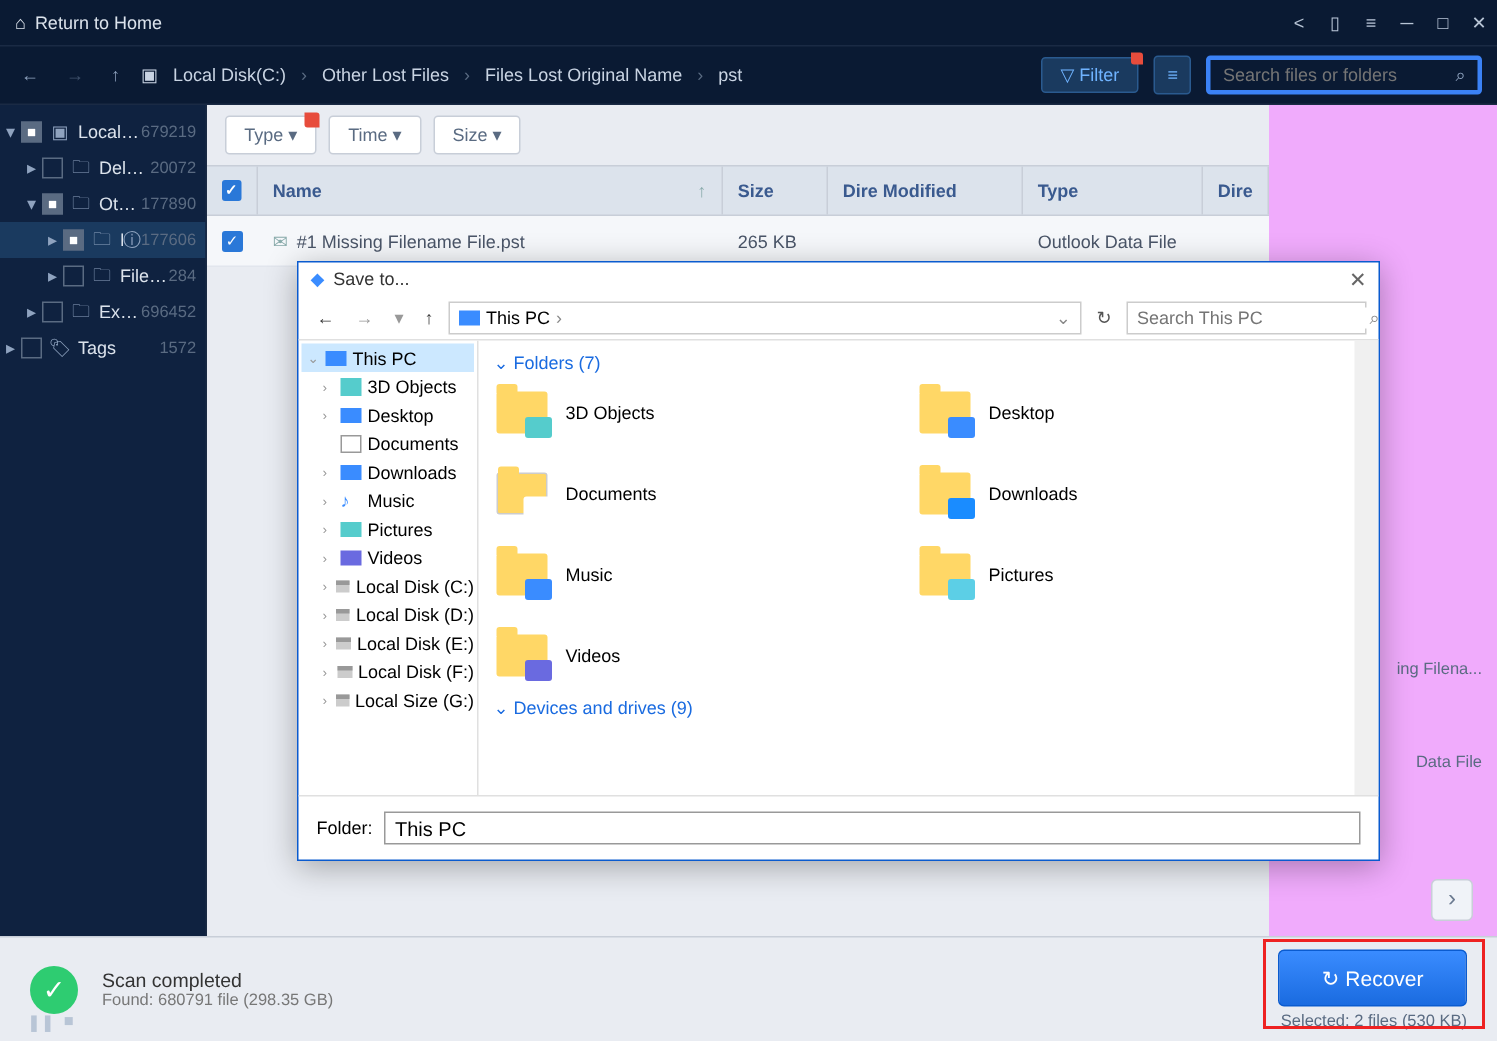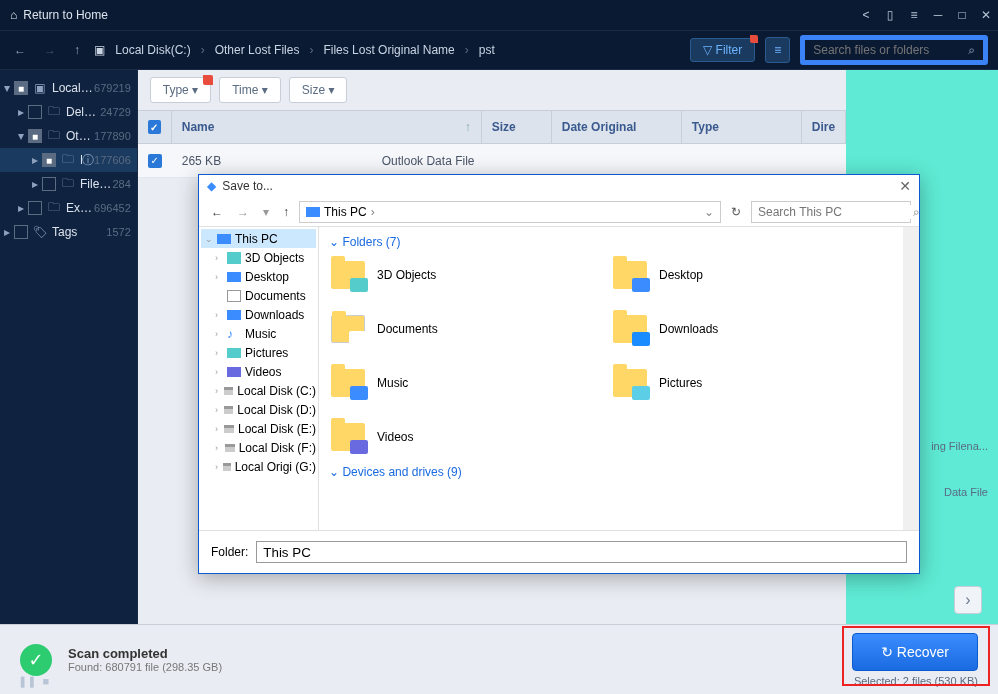--- a/index.html
+++ b/index.html
@@ -13,21 +13,21 @@
 
 
 .navbar { height: 40px; background: #0a1a33; display: flex; align-items: center; color: #c9d4e3; font-size: 12px; padding: 0 10px; gap: 10px; border-top: 1px solid #1a2a44; border-bottom: 1px solid #1a2a44;}
 .navbar .nav-arrow { color: #8fa3bf; cursor: pointer; padding: 4px; }
 .navbar .crumb { cursor: pointer; }
 .navbar .crumb-sep { color: #5a6b82; }
 .navbar .bc-spacer { flex: 1; }
 .filter-btn { background: #1a3a5f; border: 1px solid #2a5a8f; color: #6fb3ff; padding: 4px 12px; border-radius: 3px; cursor: pointer; position: relative; }
 .filter-notif { position:absolute; top:-4px; right:-4px; width:8px; height:8px; background:#e74c3c; border-radius:0 2px 0 2px; }
 .list-btn { background: #1a3a5f; border:1px solid #2a5a8f; color:#6fb3ff; padding:5px 8px; border-radius:3px; cursor:pointer;}
-.search { flex:0 0 180px; display:flex; align-items:center; border:5px solid #3b82f6; border-radius:3px; padding:3px 8px; }
+.search { flex:0 0 180px; display:flex; align-items:center; border:3px solid #3b82f6; border-radius:3px; padding:3px 8px; }
 .search input { background:transparent; border:none; color:#8fa3bf; font-size:12px; flex:1; outline:none; }
 
 
 .main { position:absolute; top:70px; bottom:70px; left:0; right:0; display:flex; }
 
 
 .sidebar { width: 198px; background:#0f2240; color:#c9d4e3; font-size:12px; padding-top:6px; overflow:hidden; border-right:1px solid #1a2a44; }
 .tree-row { display:flex; align-items:center; height:24px; padding-right:6px; cursor:pointer; }
 .tree-row .caret { width:14px; text-align:center; color:#8fa3bf; }
 .tree-row .cb { width:14px; height:14px; border:1px solid #5a6b82; margin-right:4px; display:flex; align-items:center; justify-content:center; font-size:10px; color:#fff;}
@@ -46,26 +46,26 @@
 
 .table-head { height:34px; background:#dce3ec; display:flex; align-items:center; font-size:12px; color:#3a5a8f; font-weight:600; border-top:1px solid #c8ced8; border-bottom:1px solid #c8ced8;}
 .table-head > div { padding:0 10px; border-right:1px solid #c8ced8; height:100%; display:flex; align-items:center;}
 .col-cb{width:34px;display:flex;justify-content:center;} .col-name{flex:0 0 310px;} .col-size{flex:0 0 70px;} .col-dm{flex:0 0 130px;} .col-type{flex:0 0 120px;} .col-path{flex:1;border-right:none;}
 .hd-cb { width:14px; height:14px; background:#2a78d8; color:#fff; font-size:10px; display:flex; align-items:center; justify-content:center; border-radius:2px;}
 
 .table-row { height:34px; display:flex; align-items:center; font-size:12px; color:#4a5568; border-bottom:1px solid #e2e6ed; background:#f5f7fa;}
 .table-row > div { padding:0 10px; }
 
 
-.preview { width:210px; background:#5eead4; color:#5a6b82; font-size:11px; padding:10px; }
+.preview { width:210px; background:#f0abfc; color:#5a6b82; font-size:11px; padding:10px; }
 
 
 .statusbar { position:absolute; bottom:0; left:0; right:0; height:70px; background:#e9ecf2; display:flex; align-items:center; padding:0 20px; border-top:1px solid #c8ced8;}
 .status-icon { width:32px; height:32px; border-radius:50%; background:#2ecc71; display:flex; align-items:center; justify-content:center; color:#fff; font-size:18px; margin-right:16px;}
-.status-text { font-size:13px; font-weight:700; color:#333; }
+.status-text { font-size:13px; font-weight:400; color:#333; }
 .status-sub { font-size:11px; color:#777; }
 .recover-wrap { margin-left:auto; text-align:right; }
 .recover-btn { background:linear-gradient(#3a8cff,#1a6be0); border:1px solid #0a5bcf; color:#fff; padding:10px 28px; border-radius:4px; font-size:14px; cursor:pointer; }
 .redbox { position:absolute; right:8px; bottom:8px; width:148px; height:60px; border:2px solid #e22; pointer-events:none;}
 .selected-line { font-size:11px; color:#5a6b82; margin-top:4px;}
 .media-ctrl { position:absolute; left:18px; bottom:6px; color:#b8c5d6; font-size:11px; display:flex; gap:6px;}
 
 
 .dialog { position:absolute; left:198px; top:174px; width:722px; height:400px; background:#fff; border:1px solid #0a5bcf; box-shadow:0 4px 20px rgba(0,0,0,.3); display:flex; flex-direction:column; font-size:12px; z-index:100;}
 .dlg-title { height:22px; display:flex; align-items:center; padding:0 8px; color:#333; }
@@ -159,21 +159,21 @@
         <span class="cb half">■</span>
         <span class="ico">▣</span>
         <span class="tlabel">Local Disk(C:)</span>
         <span class="count">679219</span>
       </div>
     <div class="tree-row indent-1">
         <span class="caret">▸</span>
         <span class="cb"></span>
         <span class="ico">🗀</span>
         <span class="tlabel">Deleted Files</span>
-        <span class="count">24729</span>
+        <span class="count">20072</span>
       </div>
     <div class="tree-row indent-1">
         <span class="caret">▾</span>
         <span class="cb half">■</span>
         <span class="ico">🗀</span>
         <span class="tlabel">Other Lost Files</span>
         <span class="count">177890</span>
       </div>
     <div class="tree-row indent-2 sel">
         <span class="caret">▸</span>
@@ -214,38 +214,39 @@
     </div>
     <div class="table-head">
       <div class="col-cb">
           <span class="hd-cb">✓</span>
         </div>
       <div class="col-name">
           <span>Name</span>
           <span style="margin-left:auto;color:#8aa">↑</span>
         </div>
       <div class="col-size">Size</div>
-      <div class="col-dm">Date Original</div>
+      <div class="col-dm">Dire Modified</div>
       <div class="col-type">Type</div>
       <div class="col-path">Dire</div>
     </div>
     <div class="table-row">
       <div class="col-cb">
           <span class="hd-cb">✓</span>
         </div>
+      <div class="col-name"><span style="margin-right:6px;color:#8aa">✉</span><span>#1 Missing Filename File.pst</span></div>
       <div class="col-size">265 KB</div>
       <div class="col-dm"></div>
       <div class="col-type">Outlook Data File</div>
       <div class="col-path"></div>
     </div>
   </div>
 
   <div class="preview">
     <div class="peek" style="top:370px">ing Filena...</div>
-    <div class="peek" style="top:416px">Data File</div>
+    <div class="peek" style="top:432px">Data File</div>
   </div>
 </div>
 
 <div class="pager-btn">›</div>
 
 <div class="statusbar">
   <div class="status-icon">✓</div>
   <div>
     <div class="status-text">Scan completed</div>
     <div class="status-sub">Found: 680791 file (298.35 GB)</div>
@@ -344,21 +345,21 @@
           <span>Local Disk (E:)</span>
         </div>
       <div class="dr" style="padding-left:14px">
           <span class="car">›</span>
           <span class="fi fi-drv"></span>
           <span>Local Disk (F:)</span>
         </div>
       <div class="dr" style="padding-left:14px">
           <span class="car">›</span>
           <span class="fi fi-drv"></span>
-          <span>Local Origi (G:)</span>
+          <span>Local Size (G:)</span>
         </div>
 
     </div>
     <div class="dlg-folders">
       <div class="dlg-section">⌄ <span>Folders (7)</span></div>
       <div class="dlg-grid">
         <div class="dlg-item">
             <div class="big-ico">
               <div class="big-folder sub" style="--sub:#5cc"></div>
             </div>

